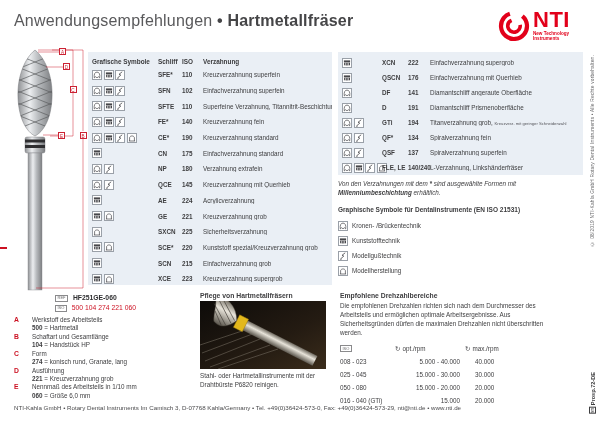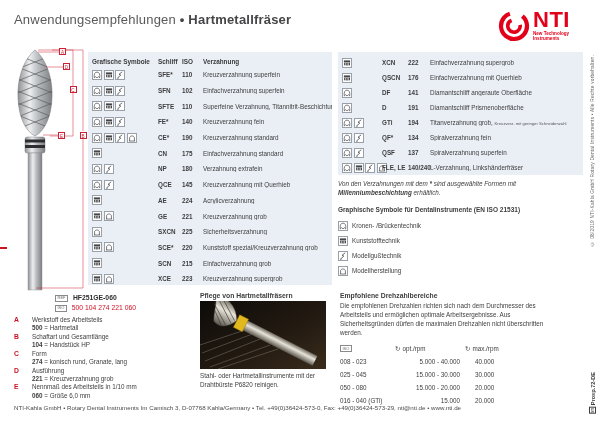--- a/index.html
+++ b/index.html
@@ -1,20 +1,20 @@
 <!DOCTYPE html>
 <html><head>
 <meta charset="utf-8">
 <style>
   html,body{margin:0;padding:0;background:#fff;}
   .page{position:relative;width:600px;height:424px;background:#ffffff;overflow:hidden;
         font-family:"Liberation Sans",sans-serif;color:#3d3d3f;}
 
   
-  .hdr{position:absolute;left:14px;top:12px;font-size:13px;color:#59595b;letter-spacing:0.2px;}
+  .hdr{position:absolute;left:14px;top:12px;font-size:16px;color:#59595b;letter-spacing:0.2px;}
   .hdr .bold{font-weight:bold;color:#454547;}
   .logo{position:absolute;left:497px;top:7px;width:92px;height:38px;display:flex;align-items:center;}
   .logo svg{width:34px;height:34px;flex:0 0 auto;}
   .logo-txt{margin-left:2px;line-height:1;}
   .logo-name{font-size:22px;font-weight:bold;color:#e2001a;letter-spacing:0.5px;line-height:0.9;}
   .logo-tag{font-size:4.6px;color:#e2001a;font-weight:bold;line-height:1.15;margin-top:1px;}
 
   
   .panel{position:absolute;background:#eaeff5;}
   .panel-left{left:88px;top:52px;width:244px;height:233px;}

